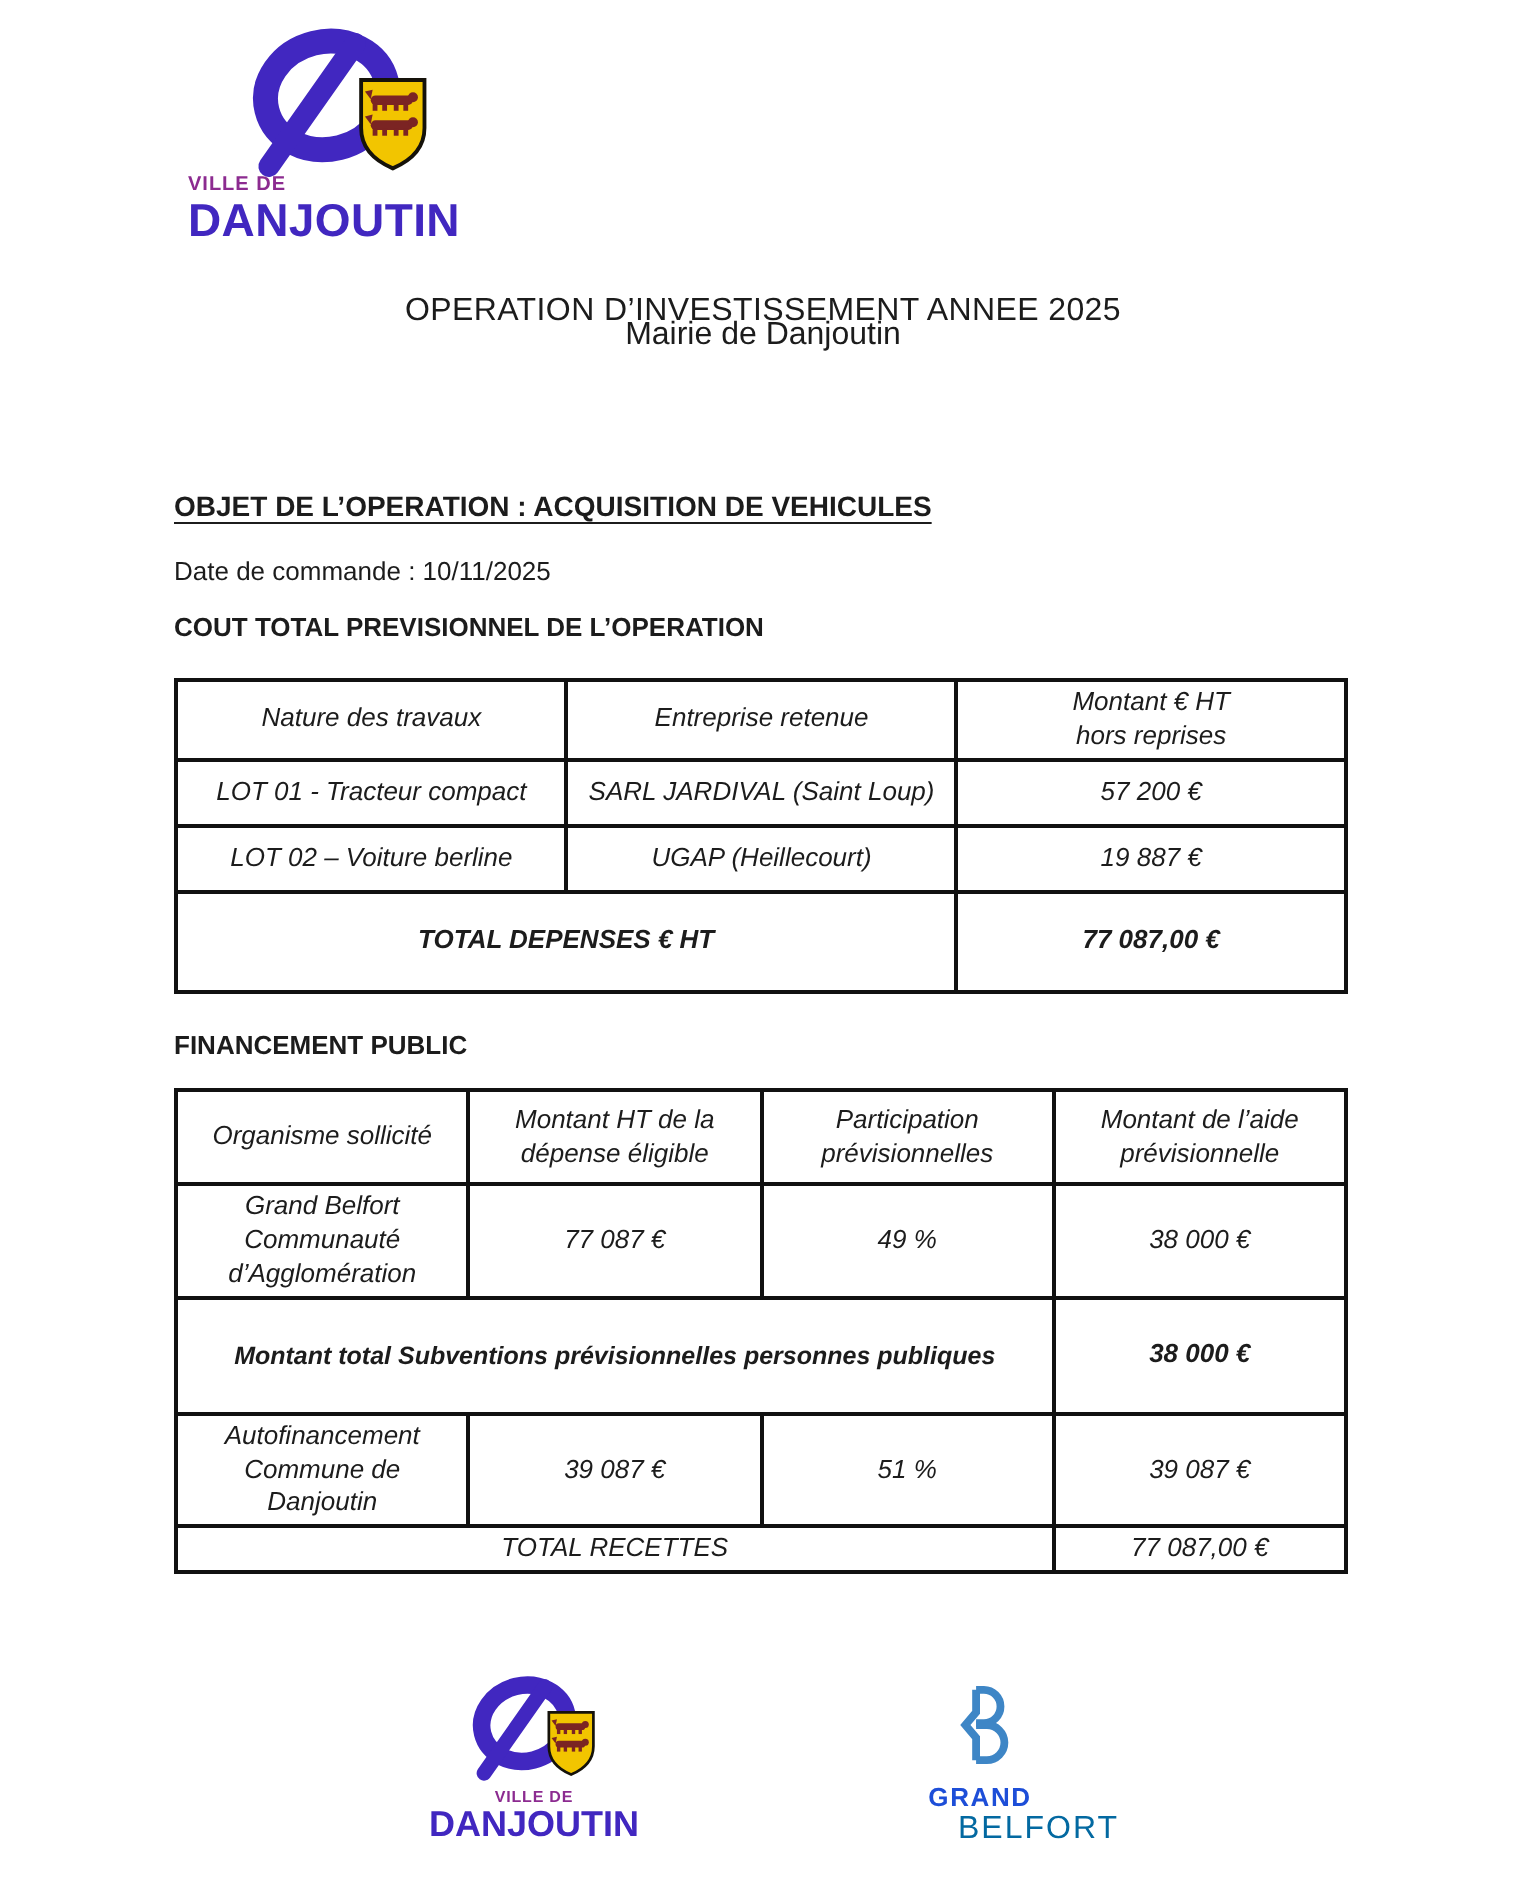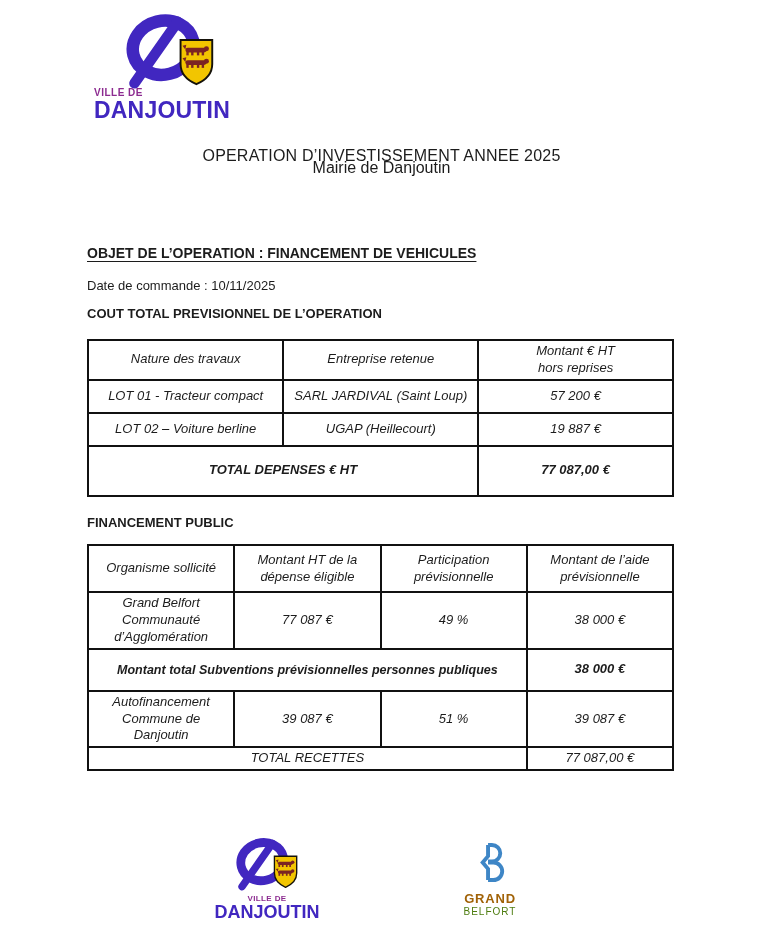--- a/index.html
+++ b/index.html
@@ -39,22 +39,22 @@
   .total-value { vertical-align:top; padding-top:3px; }
   .nowrap { white-space:nowrap; }
   
   .logo-bottom { position:absolute; left:210px; top:838px; width:114px; text-align:center; }
   .logo-bottom svg { display:block; margin:0 auto; }
   .logo-bottom .ville-de { font-size:8px; letter-spacing:.4px; margin-top:2px; }
   .logo-bottom .dj-name  { font-size:18px; letter-spacing:0; margin-top:-1px; }
   .gb-logo { position:absolute; left:456px; top:842px; width:68px; text-align:center; }
   .gb-logo svg { display:block; margin:0 auto 9px auto; }
   .gb-stroke { fill:none; stroke:var(--gb_blue); stroke-width:8; stroke-linejoin:miter; }
-  .gb-grand   { font-size:13px; font-weight:700; letter-spacing:.8px; color:#a16207; line-height:1.05; }
-  .gb-belfort { font-size:10px; font-weight:400; letter-spacing:1px; color:#4d7c0f; line-height:1.1; }
+  .gb-grand   { font-size:13px; font-weight:700; letter-spacing:.8px; color:#1d4ed8; line-height:1.05; }
+  .gb-belfort { font-size:16px; font-weight:400; letter-spacing:1px; color:#0369a1; line-height:1.1;margin-left:23px; }
 </style>
 </head>
 <body>
 
 <div class="page">
 
   <div class="logo-top">
     <svg width="96" height="77" viewBox="0 0 100 80">
       <g id="dj-mark">
         <ellipse class="ring" cx="43" cy="35" rx="32" ry="28" transform="rotate(-14 43 35)"></ellipse>
@@ -72,21 +72,21 @@
         <use href="#dj-lion" transform="translate(0,13)"></use>
       </g>
     </svg>
     <div class="ville-de">VILLE DE</div>
     <div class="dj-name">DANJOUTIN</div>
   </div>
 
   <div class="title-1">Mairie de Danjoutin</div>
   <div class="title-2">OPERATION D’INVESTISSEMENT ANNEE 2025</div>
 
-  <div class="h-objet">OBJET DE L’OPERATION : FINANCEMENT DE VEHICULES</div>
+  <div class="h-objet">OBJET DE L’OPERATION : ACQUISITION DE VEHICULES</div>
   <div class="date-line">Date de commande : 10/11/2025</div>
   <div class="h-cout">COUT TOTAL PREVISIONNEL DE L’OPERATION</div>
 
   <table class="t t1">
     <colgroup>
         <col style="width:33.4%">
         <col style="width:33.3%">
         <col style="width:33.3%">
       </colgroup>
     <tbody>
@@ -119,32 +119,32 @@
     <colgroup>
         <col style="width:25%">
         <col style="width:25%">
         <col style="width:25%">
         <col style="width:25%">
       </colgroup>
     <tbody>
         <tr style="height:47px">
       <th>Organisme sollicité</th>
       <th>Montant HT de la dépense éligible</th>
-      <th>Participation prévisionnelle</th>
+      <th>Participation prévisionnelles</th>
       <th>Montant de l’aide prévisionnelle</th>
     </tr>
     <tr style="height:51px">
       <td class="left-cell pre">Grand Belfort
 Communauté
 d’Agglomération</td>
       <td>77 087 €</td>
       <td>49 %</td>
       <td>38 000 €</td>
     </tr>
-    <tr style="height:42px">
+    <tr style="height:58px">
       <td colspan="3" class="b nowrap" style="font-size:12.5px">Montant total Subventions prévisionnelles personnes publiques</td>
       <td class="b">38 000 €</td>
     </tr>
     <tr style="height:51px">
       <td class="left-cell pre">Autofinancement
 Commune de
 Danjoutin</td>
       <td>39 087 €</td>
       <td>51 %</td>
       <td>39 087 €</td>

